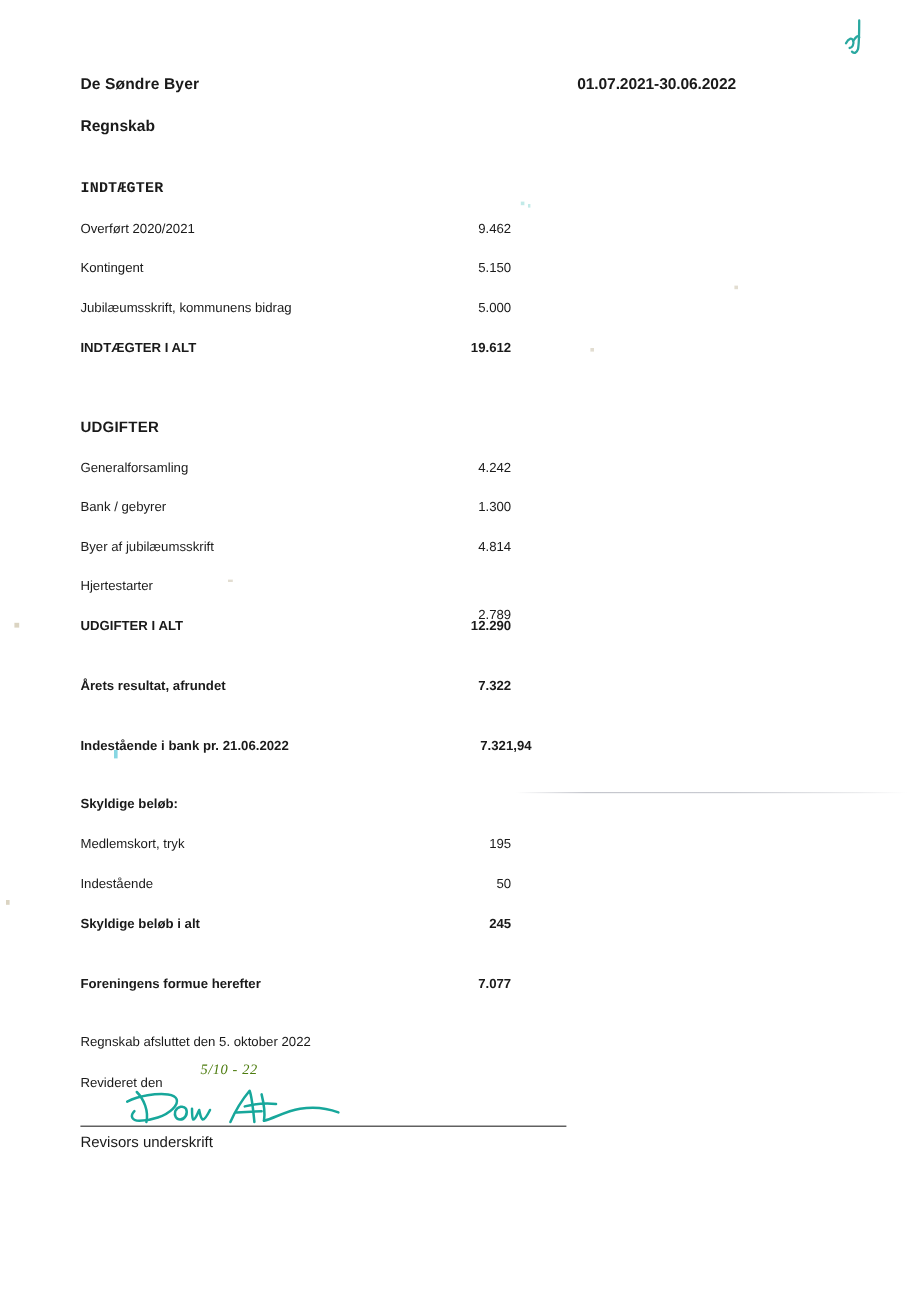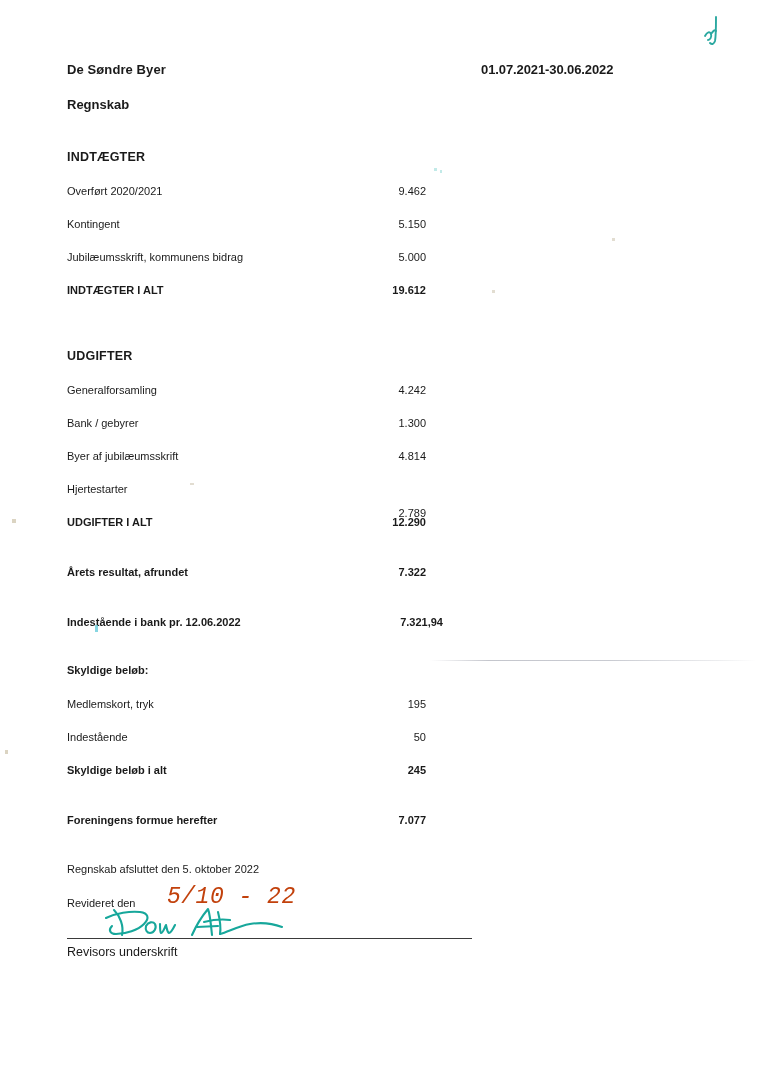--- a/index.html
+++ b/index.html
@@ -70,38 +70,38 @@
     background: #3a3a3a;
   }
 
   
   .ink { position: absolute; }
   .ink svg { display: block; overflow: visible; }
   .hw-date {
     position: absolute;
     left: 167px;
     top: 884px;
-    font-family: Liberation Mono, monospace;
-    font-size: 23px;
+    font-family: Liberation Serif, serif;
+    font-size: 12px;
     font-style: italic;
-    color: #c2410c;
+    color: #4d7c0f;
     white-space: nowrap;
     letter-spacing: 0.5px;
   }
 </style>
 </head>
 <body>
 
 <div class="page">
 
   <div class="t hdr-title">De Søndre Byer</div>
   <div class="t hdr-date">01.07.2021-30.06.2022</div>
   <div class="t hdr-sub">Regnskab</div>
 
-  <div class="t lbl section" style="top:150px;">INDTÆGTER</div>
+  <div class="t lbl section" style="top:150px;font-family:Liberation Mono, monospace;">INDTÆGTER</div>
 
   <div class="t lbl" style="top:184px;">Overført 2020/2021</div>
   <div class="t num" style="top:184px;">9.462</div>
 
   <div class="t lbl" style="top:217px;">Kontingent</div>
   <div class="t num" style="top:217px;">5.150</div>
 
   <div class="t lbl" style="top:250px;">Jubilæumsskrift, kommunens bidrag</div>
   <div class="t num" style="top:250px;">5.000</div>
 
@@ -121,21 +121,21 @@
 
   <div class="t lbl" style="top:482px;">Hjertestarter</div>
   <div class="t num" style="top:506px;">2.789</div>
 
   <div class="t lbl bold" style="top:515px;">UDGIFTER I ALT</div>
   <div class="t num bold" style="top:515px;">12.290</div>
 
   <div class="t lbl bold" style="top:565px;">Årets resultat, afrundet</div>
   <div class="t num bold" style="top:565px;">7.322</div>
 
-  <div class="t lbl bold" style="top:615px;">Indestående i bank pr. 12.06.2022</div>
+  <div class="t lbl bold" style="top:615px;">Indestående i bank pr. 21.06.2022</div>
   <div class="t num-wide bold" style="top:615px;">7.321,94</div>
 
   <div class="scan-line"></div>
 
   <div class="t lbl bold" style="top:663px;">Skyldige beløb:</div>
 
   <div class="t lbl" style="top:697px;">Medlemskort, tryk</div>
   <div class="t num" style="top:697px;">195</div>
 
   <div class="t lbl" style="top:730px;">Indestående</div>

